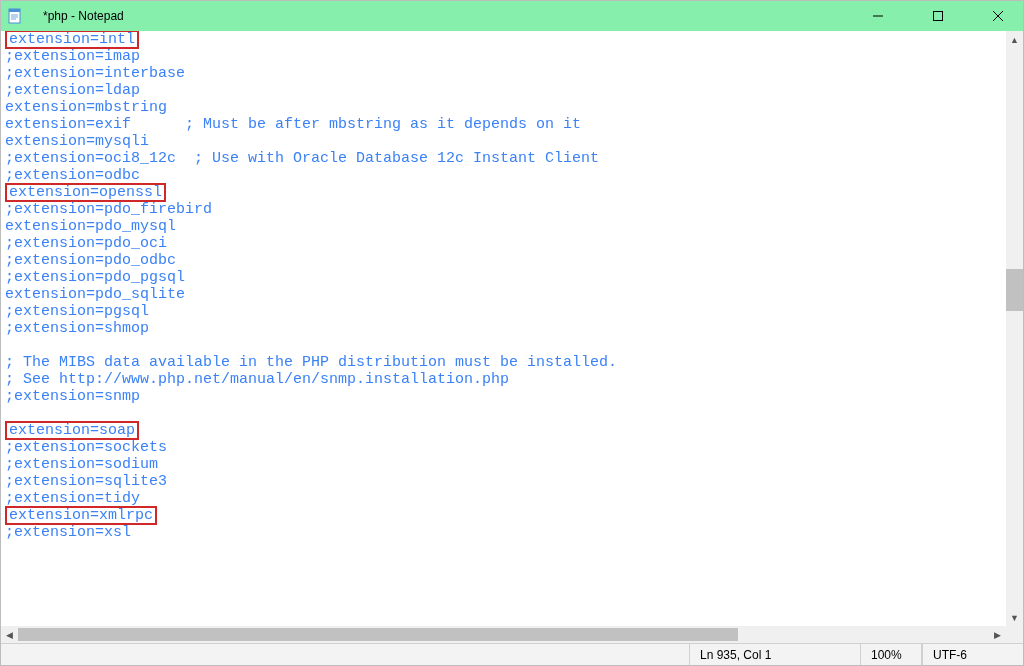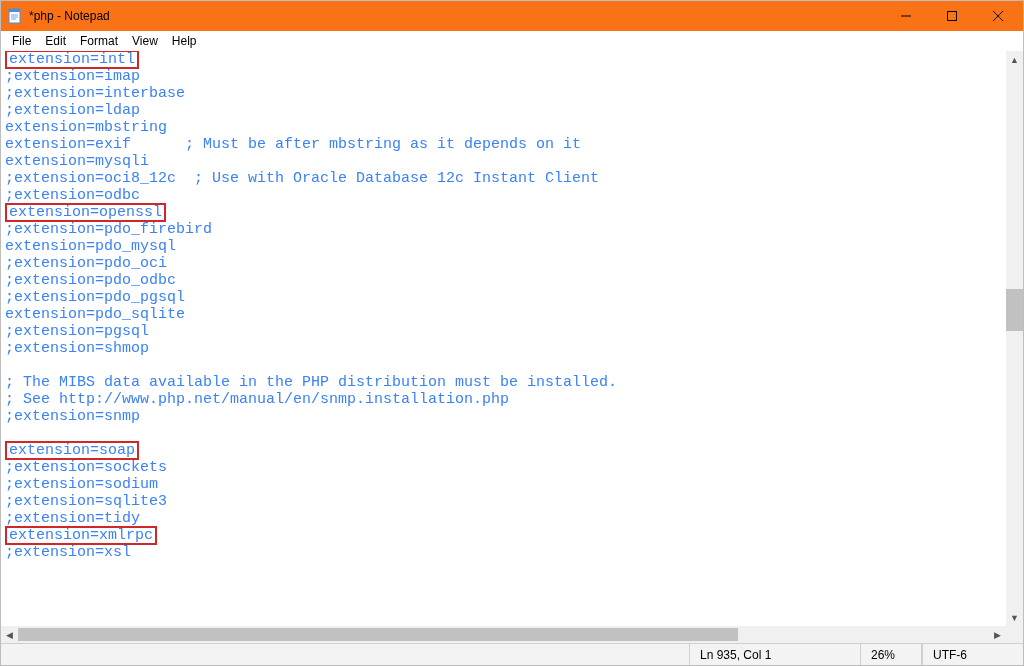--- a/index.html
+++ b/index.html
@@ -1,18 +1,18 @@
 <!DOCTYPE html>
 <html><head>
   <meta charset="utf-8">
   <style>
     * { box-sizing: border-box; margin: 0; padding: 0; }
     html, body { width: 1024px; height: 666px; overflow: hidden; font-family: "Segoe UI", Tahoma, sans-serif; background: #fff; }
     .window { width: 1024px; height: 666px; display: flex; flex-direction: column; border: 1px solid #bdbdbd; background: #fff; }
-    .titlebar { height: 30px; display: flex; align-items: center; padding: 0 2px 0 6px; background: #f97316; }
+    .titlebar { height: 30px; display: flex; align-items: center; padding: 0 2px 0 6px; background: #86efac; gap: 14px; }
     .titlebar .icon { width: 16px; height: 16px; margin-right: 6px; display: inline-flex; align-items: center; justify-content: center; }
     .titlebar .title { font-size: 12px; color: #000; }
     .titlebar .spacer { flex: 1; }
     .winbtn { width: 46px; height: 30px; display: flex; align-items: center; justify-content: center; color: #000; }
     .winbtn svg { width: 10px; height: 10px; }
     .menubar { height: 20px; display: flex; align-items: center; padding: 0 4px; background: #fff; font-size: 12px; color: #000; }
     .menuitem { padding: 1px 7px; cursor: default; }
     .editor-wrap { flex: 1; position: relative; overflow: hidden; background: #fff; }
     .editor { position: absolute; inset: 0; padding: 0 12px 0 4px; font-family: Consolas, "Courier New", monospace; font-size: 15px; line-height: 17px; color: #3b82f6; white-space: pre; overflow: hidden; }
     .hl { border: 2px solid #d02828; padding: 0 2px; margin: -2px 0; display: inline-block; line-height: 15px; }
@@ -58,27 +58,20 @@
         </svg>
       </div>
     <div class="winbtn">
         <svg viewBox="0 0 10 10">
           <line x1="0" y1="0" x2="10" y2="10" stroke="#000" stroke-width="1"></line>
           <line x1="10" y1="0" x2="0" y2="10" stroke="#000" stroke-width="1"></line>
         </svg>
       </div>
   </div>
 
-  <div class="menubar">
-    <div class="menuitem">File</div>
-    <div class="menuitem">Edit</div>
-    <div class="menuitem">Format</div>
-    <div class="menuitem">View</div>
-    <div class="menuitem">Help</div>
-  </div>
 
   <div class="editor-wrap">
     <div class="editor" id="editor"><div><span class="hl">extension=intl</span></div><div>;extension=imap</div><div>;extension=interbase</div><div>;extension=ldap</div><div>extension=mbstring</div><div>extension=exif      ; Must be after mbstring as it depends on it</div><div>extension=mysqli</div><div>;extension=oci8_12c  ; Use with Oracle Database 12c Instant Client</div><div>;extension=odbc</div><div><span class="hl">extension=openssl</span></div><div>;extension=pdo_firebird</div><div>extension=pdo_mysql</div><div>;extension=pdo_oci</div><div>;extension=pdo_odbc</div><div>;extension=pdo_pgsql</div><div>extension=pdo_sqlite</div><div>;extension=pgsql</div><div>;extension=shmop</div><div>&nbsp;</div><div>; The MIBS data available in the PHP distribution must be installed.</div><div>; See http://www.php.net/manual/en/snmp.installation.php</div><div>;extension=snmp</div><div>&nbsp;</div><div><span class="hl">extension=soap</span></div><div>;extension=sockets</div><div>;extension=sodium</div><div>;extension=sqlite3</div><div>;extension=tidy</div><div><span class="hl">extension=xmlrpc</span></div><div>;extension=xsl</div></div>
     <div class="vscroll">
       <div class="arrow">▲</div>
       <div class="thumb"></div>
       <div class="arrow bottom">▼</div>
     </div>
   </div>
 
@@ -91,18 +84,18 @@
       <div class="arrow">▶</div>
     </div>
     <div class="sizer"></div>
   </div>
 
   <div class="statusbar">
     <div class="cell flex"></div>
     <div class="sep"></div>
     <div class="cell" style="width:170px">Ln 935, Col 1</div>
     <div class="sep"></div>
-    <div class="cell" style="width:60px">26%</div>
+    <div class="cell" style="width:60px">100%</div>
     <div class="sep"></div>
     <div class="sep"></div>
     <div class="cell" style="width:100px">UTF-6</div>
   </div>
 </div>
 
 </body></html>

